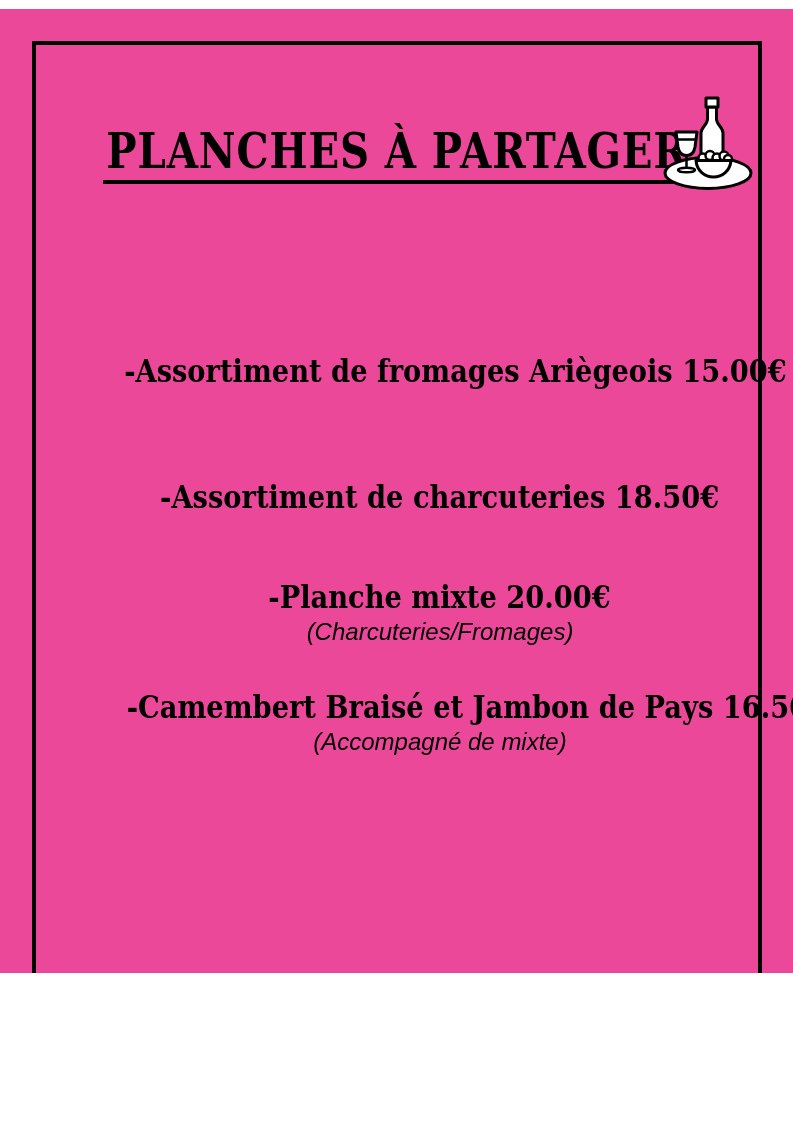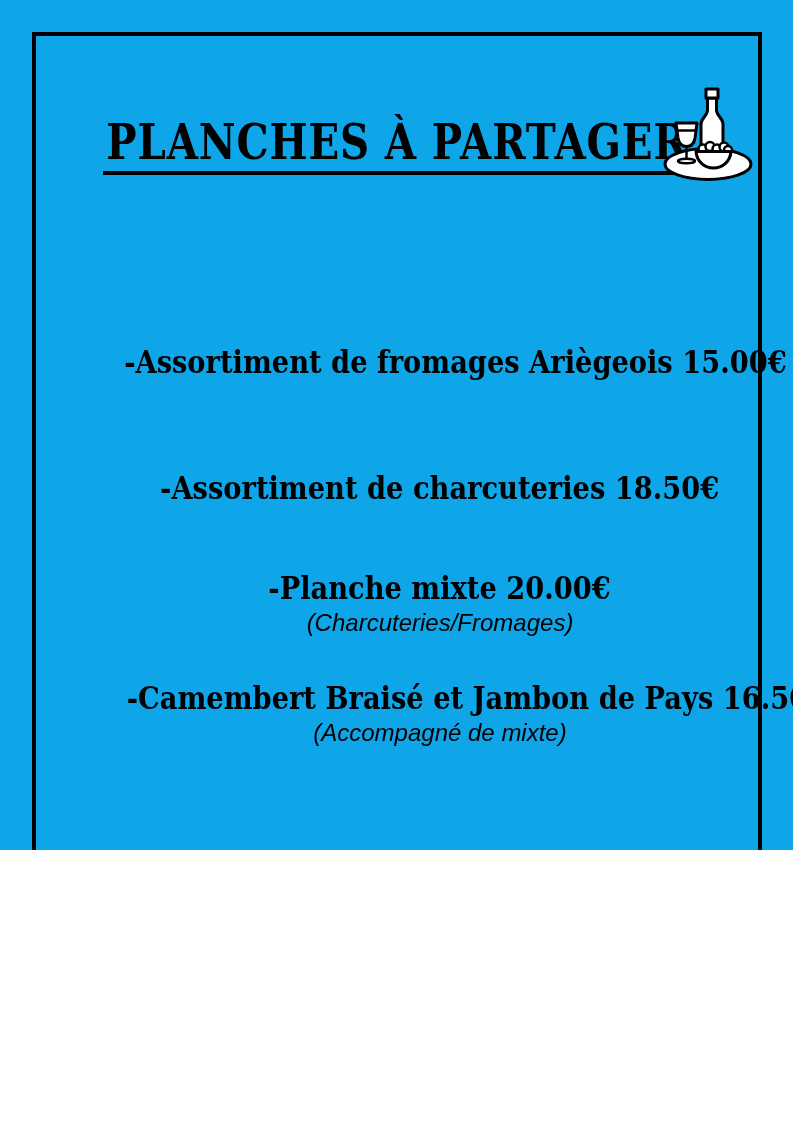--- a/index.html
+++ b/index.html
@@ -1,23 +1,24 @@
 <!DOCTYPE html>
 <html><head>
 <meta charset="utf-8">
 <style>
   html, body { margin: 0; padding: 0; background: #ffffff; }
   .sheet {
     position: relative;
     width: 793px;
-    height: 850px;
-    background: #0ea5e9;
+    height: 964px;
+    background: #ec4899;
     overflow: hidden;
     font-family: "DejaVu Serif", serif;
     color: #000000;
+    margin-top: 9px;
   }
   .border-box {
     position: absolute;
     left: 32px;
     top: 32px;
     width: 722px;
     height: 1051px;
     border: 4px solid #000000;
   }
   .title-row {

